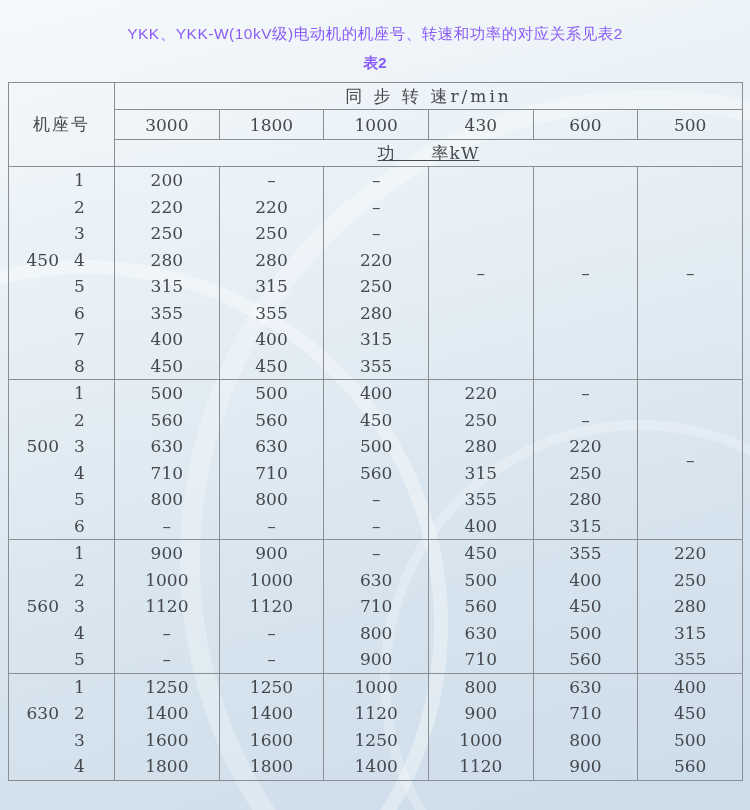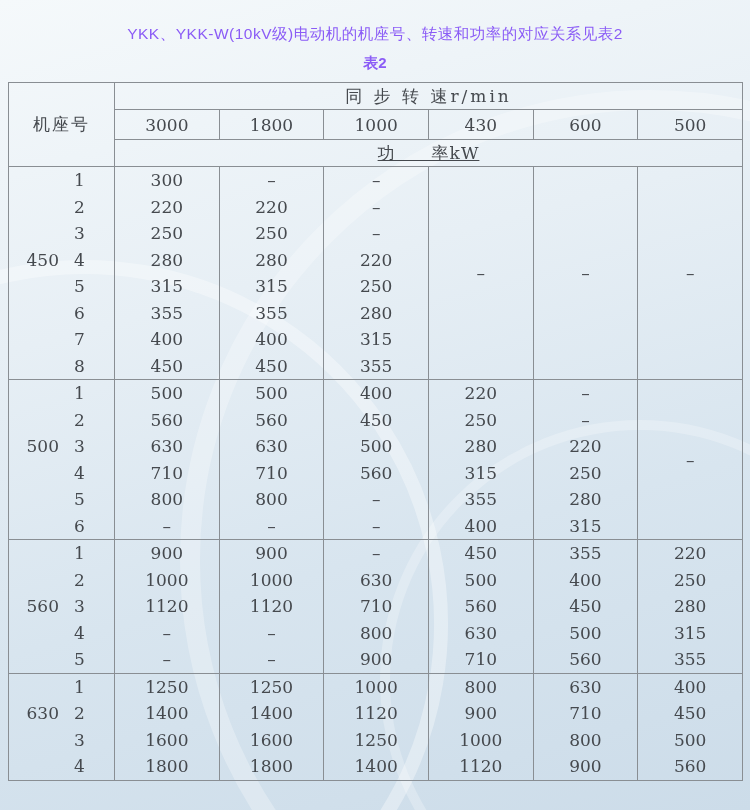--- a/index.html
+++ b/index.html
@@ -159,21 +159,21 @@
             <div class="frame-row">
               <span class="frame-label"></span>
               <span class="row-no">7</span>
             </div>
             <div class="frame-row">
               <span class="frame-label"></span>
               <span class="row-no">8</span>
             </div>
           </td>
           <td class="data-cell">
-            <div class="val-line">300</div>
+            <div class="val-line">200</div>
             <div class="val-line">220</div>
             <div class="val-line">250</div>
             <div class="val-line">280</div>
             <div class="val-line">315</div>
             <div class="val-line">355</div>
             <div class="val-line">400</div>
             <div class="val-line">450</div>
           </td>
           <td class="data-cell">
             <div class="val-line">–</div>

